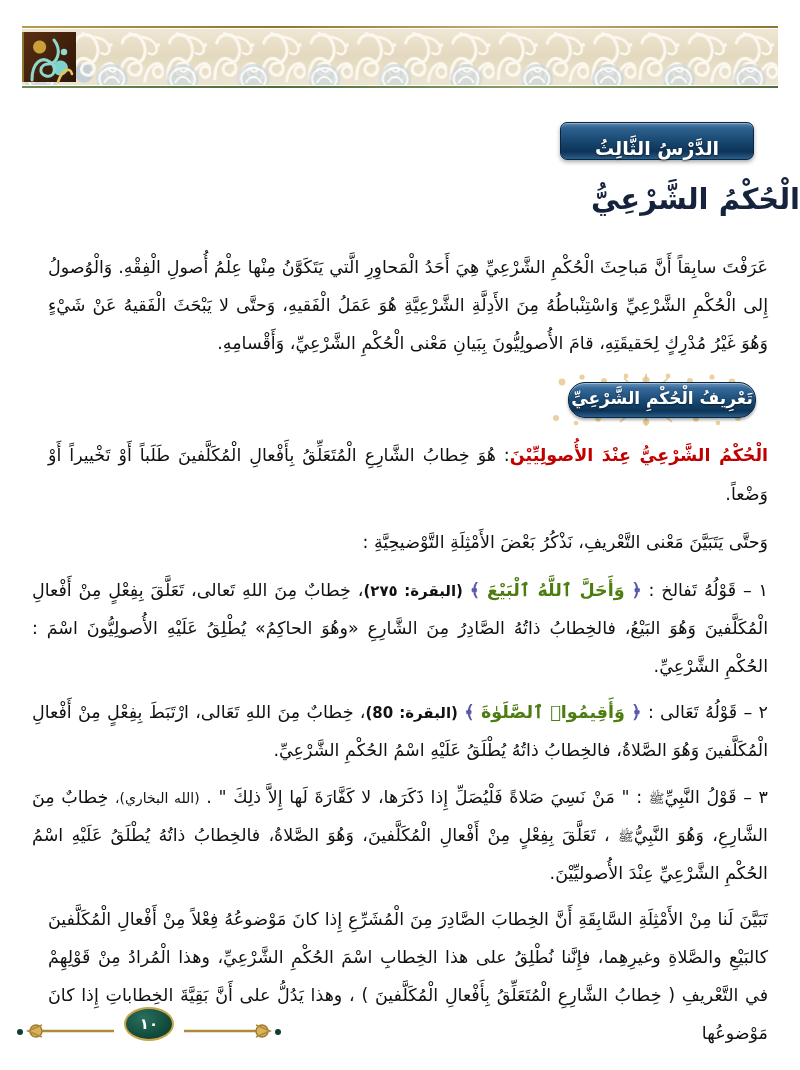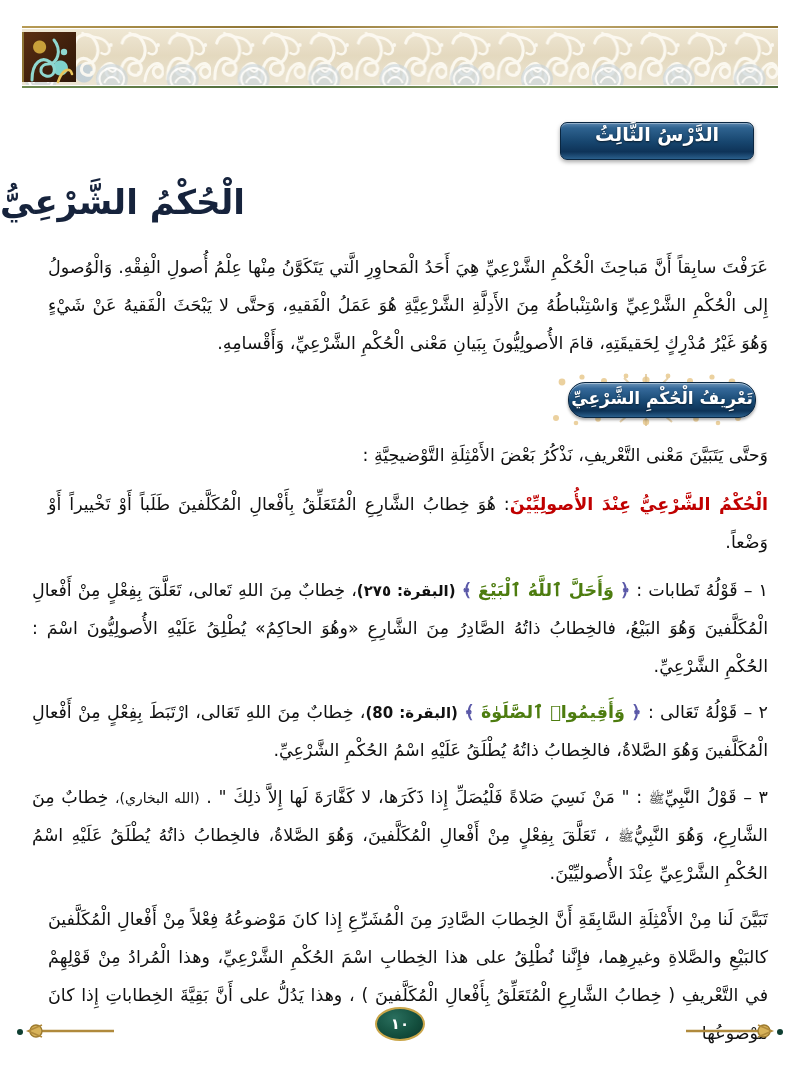--- a/index.html
+++ b/index.html
@@ -78,39 +78,39 @@
     position: absolute;
     top: 122px;
     left: 560px;
     width: 192px;
     height: 36px;
     border-radius: 7px;
     background: linear-gradient(180deg,#5b86ae 0%, #2e628f 14%, #17466f 52%, #0e3358 80%, #2a5f8c 100%);
     border: 1px solid #0a2742;
     box-shadow: 0 2px 4px rgba(0,0,0,.35), inset 0 1px 0 rgba(255,255,255,.35);
     display: flex;
-    align-items: flex-start;
+    align-items: flex-end;
     justify-content: center;
   }
   .lesson-badge span {
     color: #ffffff;
     font-size: 19px;
     font-weight: bold;
     letter-spacing: .5px;
     text-shadow: 0 1px 2px rgba(0,0,0,.6);
   }
 
   
   .main-title {
     position: absolute;
     top: 182px;
     left: 0;
     width: 800px;
-    text-align: left;
-    font-size: 34px;
+    text-align: right;
+    font-size: 29px;
     font-weight: bold;
     color: #16233c;
   }
 
   
   .content {
     position: absolute;
     top: 248px;
     left: 32px;
     width: 736px;
@@ -176,21 +176,21 @@
 
   
   .footer {
     position: absolute;
     bottom: 26px;
     left: 0;
     width: 800px;
     height: 40px;
     display: flex;
     align-items: center;
-    justify-content: space-between;
+    justify-content: flex-end;
   }
   .foot-orn { display:block; }
   .page-num-oval {
     position: relative;
     width: 46px;
     height: 30px;
     border-radius: 50%;
     background: radial-gradient(ellipse at 38% 30%, #2a6f5e 0%, #14503f 55%, #0a3529 100%);
     border: 2px solid #caa64a;
     display: flex;
@@ -308,29 +308,29 @@
               <path d="M100,28 L74,50"></path>
               <path d="M100,28 L126,50"></path>
           </g>
         </svg>
       </div>
       <div class="section-pill">
         <span>تَعْرِيفُ الْحُكْمِ الشَّرْعِيِّ</span>
       </div>
     </div>
 
-    <p class="para">وَحتَّى يَتَبَيَّنَ مَعْنى التَّعْريفِ، نَذْكُرُ بَعْضَ الأَمْثِلَةِ التَّوْضيحِيَّةِ :</p>
-
     <p class="para">
       <span class="red-term">الْحُكْمُ الشَّرْعِيُّ عِنْدَ الأُصولِيِّيْنَ</span><span>: هُوَ خِطابُ الشَّارِعِ الْمُتَعَلِّقُ بِأَفْعالِ الْمُكَلَّفينَ طَلَباً أَوْ تَخْييراً أَوْ وَضْعاً.</span>
     </p>
 
+    <p class="para">وَحتَّى يَتَبَيَّنَ مَعْنى التَّعْريفِ، نَذْكُرُ بَعْضَ الأَمْثِلَةِ التَّوْضيحِيَّةِ :</p>
+
     <p class="para list-item">
       <span>١ –</span>
-      <span>قَوْلُهُ تَطابات :</span>
+      <span>قَوْلُهُ تَفالخ :</span>
       <span class="brack">﴿</span>
       <span class="verse">وَأَحَلَّ ٱللَّهُ ٱلْبَيْعَ</span>
       <span class="brack">﴾</span>
       <span class="ref">(البقرة: ٢٧٥)</span><span>، خِطابٌ مِنَ اللهِ تَعالى، تَعَلَّقَ بِفِعْلٍ مِنْ أَفْعالِ الْمُكَلَّفينَ وَهُوَ البَيْعُ، فالخِطابُ ذاتُهُ الصَّادِرُ مِنَ الشَّارِعِ «وهُوَ الحاكِمُ» يُطْلِقُ عَلَيْهِ الأُصولِيُّونَ اسْمَ : الحُكْمِ الشَّرْعِيِّ.</span>
     </p>
 
     <p class="para list-item">
       <span>٢ –</span>
       <span>قَوْلُهُ تَعَالى :</span>
       <span class="brack">﴿</span>

